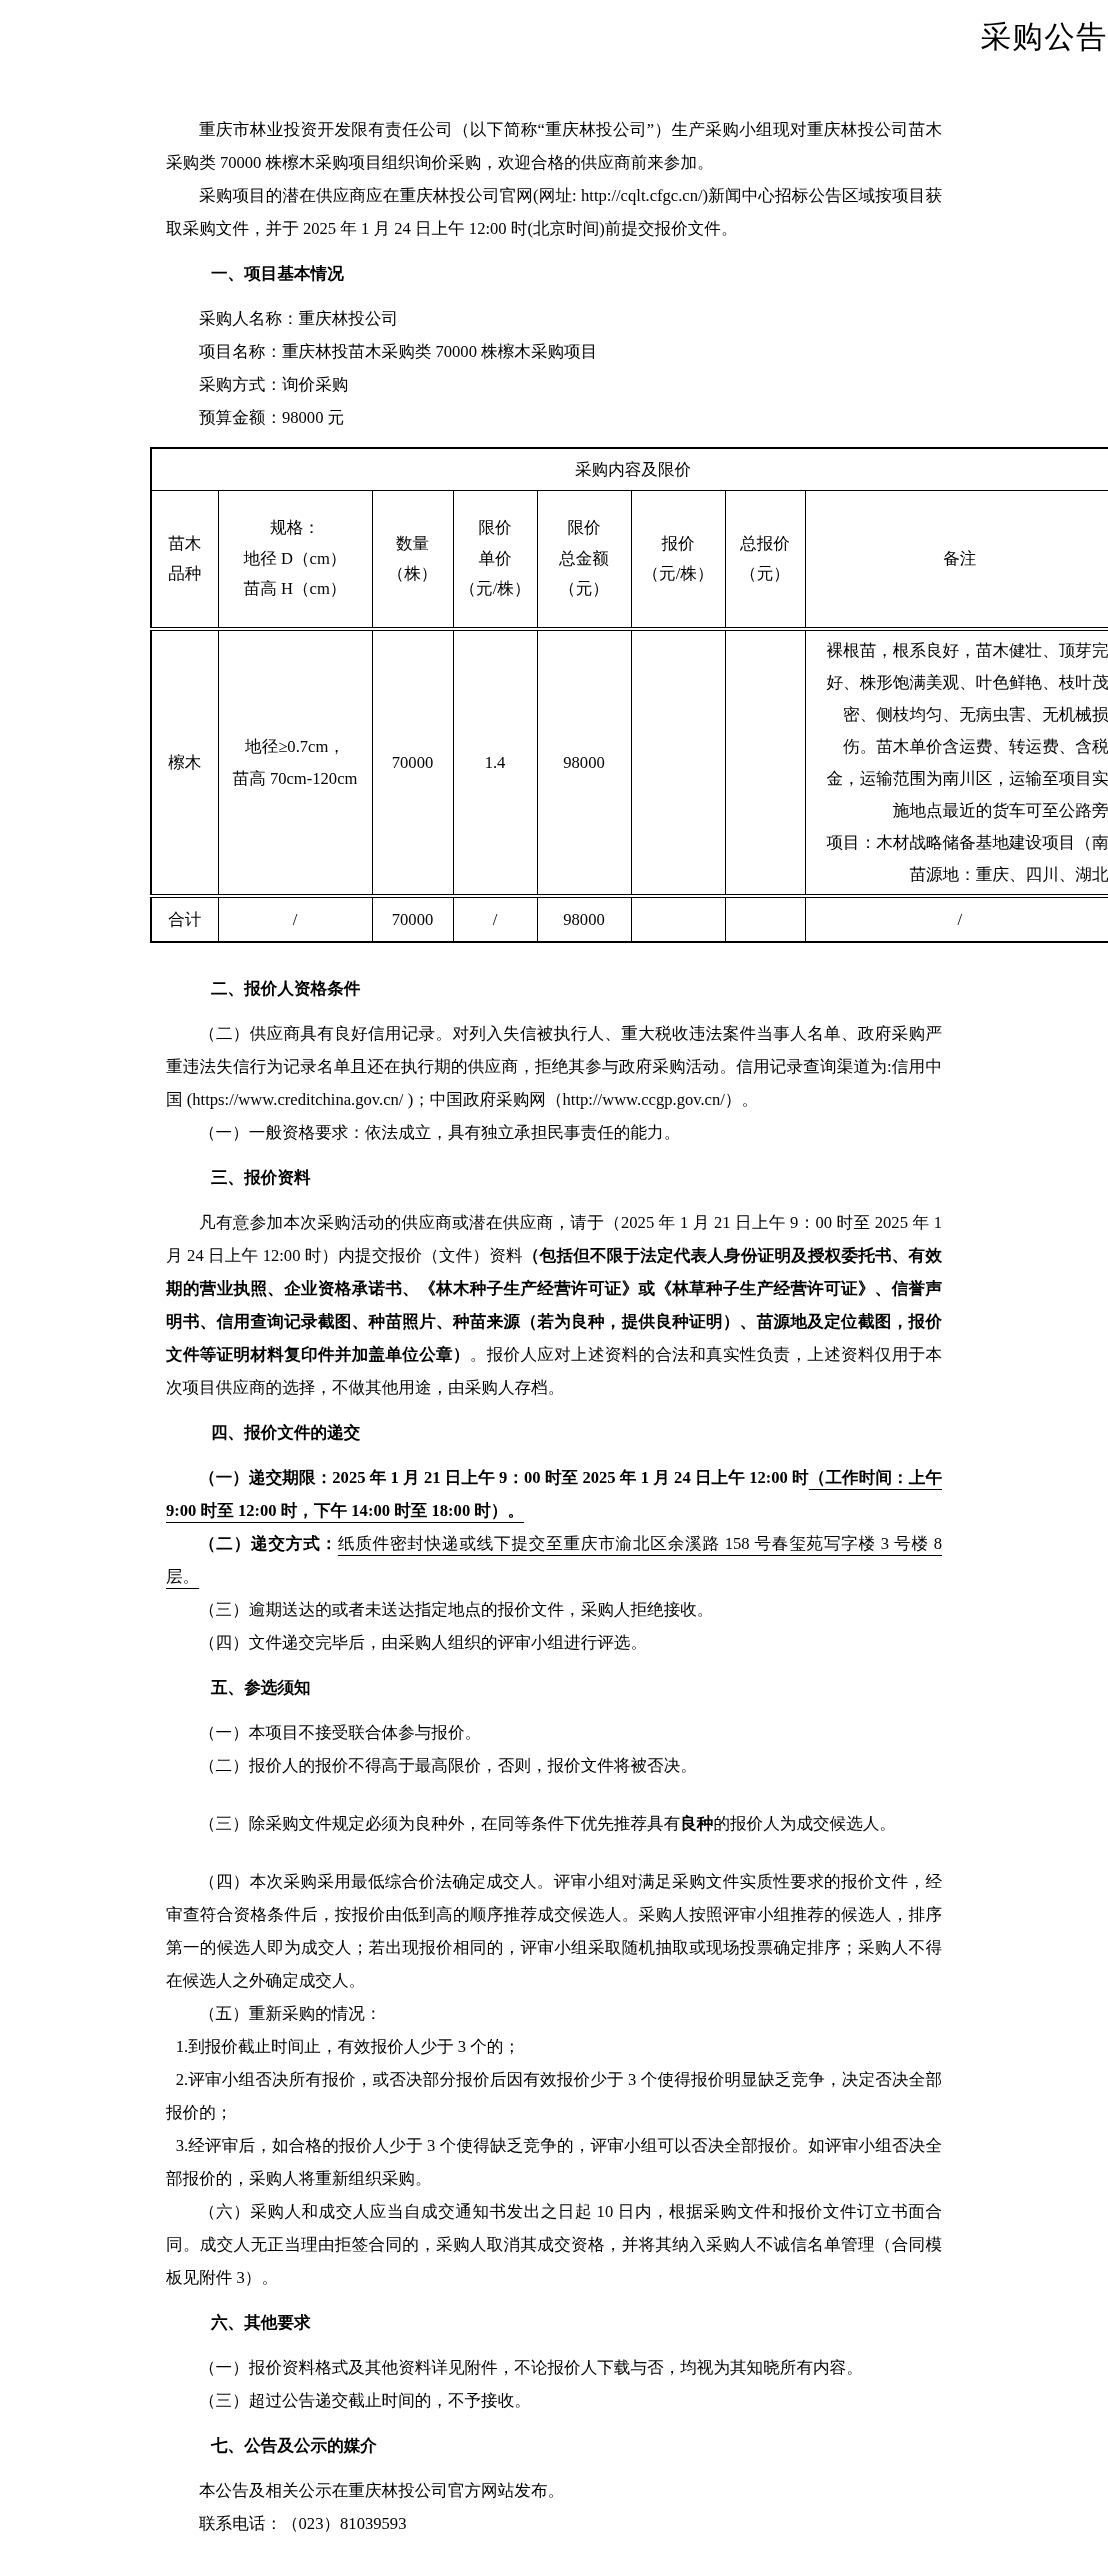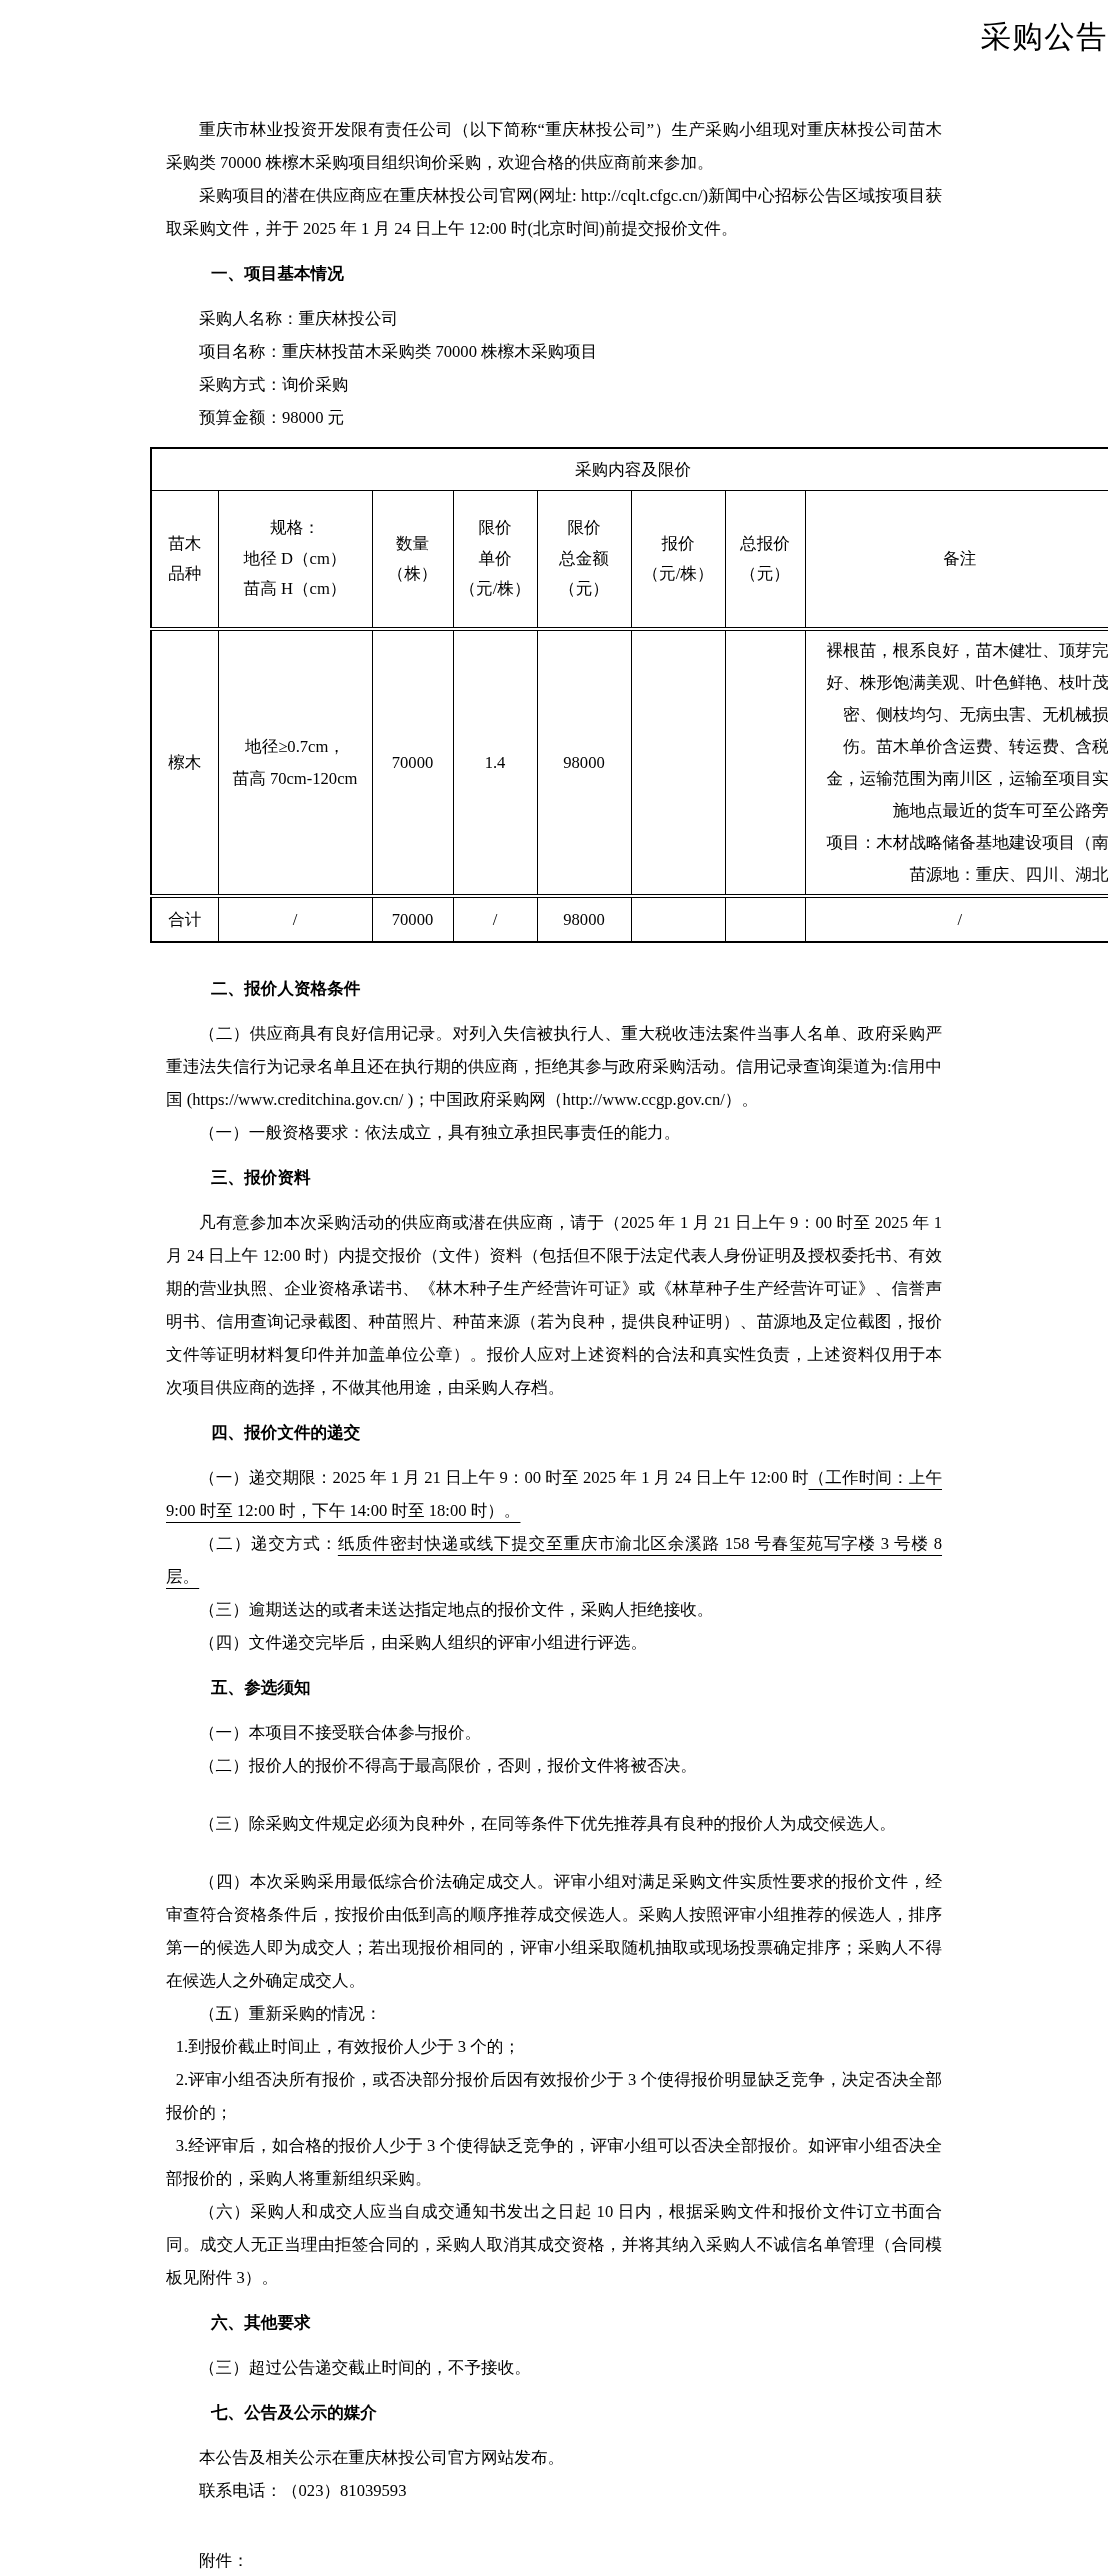--- a/index.html
+++ b/index.html
@@ -20,21 +20,21 @@
     font-weight:normal;
     font-size:30.5px;
     line-height:1.25;
     margin:0 0 57px 0;
     letter-spacing:1.4px;
   }
   .text-block { margin:0 166px; }
   .para { margin:0; text-indent:33px; }
   .heading { margin:12px; text-indent:33px; font-weight:bold; }
   .sub-item { margin:0; text-indent:9.7px; }
-  .bold { font-weight:normal; }
+  .bold { font-weight:bold; }
   .uline { text-decoration:underline; text-decoration-thickness:1.4px; text-underline-offset:6.2px; }
   .gap-top { margin-top:16.6px; }
   .wide-lines { line-height:50px; }
 
   
   .tbl-wrap { width:808px; margin:12.5px auto 29px auto; }
   table.proc {
     width:100%;
     border-collapse:collapse;
     table-layout:fixed;
@@ -158,20 +158,21 @@
     <p class="para">（二）报价人的报价不得高于最高限价，否则，报价文件将被否决。</p>
     <p class="para gap-top wide-lines"><span>（三）除采购文件规定必须为良种外，在同等条件下优先推荐具有</span><span class="bold">良种</span><span>的报价人为成交候选人。</span></p>
     <p class="para gap-top">（四）本次采购采用最低综合价法确定成交人。评审小组对满足采购文件实质性要求的报价文件，经审查符合资格条件后，按报价由低到高的顺序推荐成交候选人。采购人按照评审小组推荐的候选人，排序第一的候选人即为成交人；若出现报价相同的，评审小组采取随机抽取或现场投票确定排序；采购人不得在候选人之外确定成交人。</p>
     <p class="para">（五）重新采购的情况：</p>
     <p class="sub-item">1.到报价截止时间止，有效报价人少于 3 个的；</p>
     <p class="sub-item">2.评审小组否决所有报价，或否决部分报价后因有效报价少于 3 个使得报价明显缺乏竞争，决定否决全部报价的；</p>
     <p class="sub-item">3.经评审后，如合格的报价人少于 3 个使得缺乏竞争的，评审小组可以否决全部报价。如评审小组否决全部报价的，采购人将重新组织采购。</p>
     <p class="para">（六）采购人和成交人应当自成交通知书发出之日起 10 日内，根据采购文件和报价文件订立书面合同。成交人无正当理由拒签合同的，采购人取消其成交资格，并将其纳入采购人不诚信名单管理（合同模板见附件 3）。</p>
 
     <p class="heading">六、其他要求</p>
+    <p class="para">（一）报价资料格式及其他资料详见附件，不论报价人下载与否，均视为其知晓所有内容。</p>
     <p class="para">（三）超过公告递交截止时间的，不予接收。</p>
 
     <p class="heading">七、公告及公示的媒介</p>
     <p class="para">本公告及相关公示在重庆林投公司官方网站发布。</p>
     <p class="para">联系电话：（023）81039593</p>
 
     <p class="para attachment-label">附件：</p>
     <p class="para attachment-item">1.资格证明材料</p>
     <p class="para attachment-item">2.报价文件</p>
 

